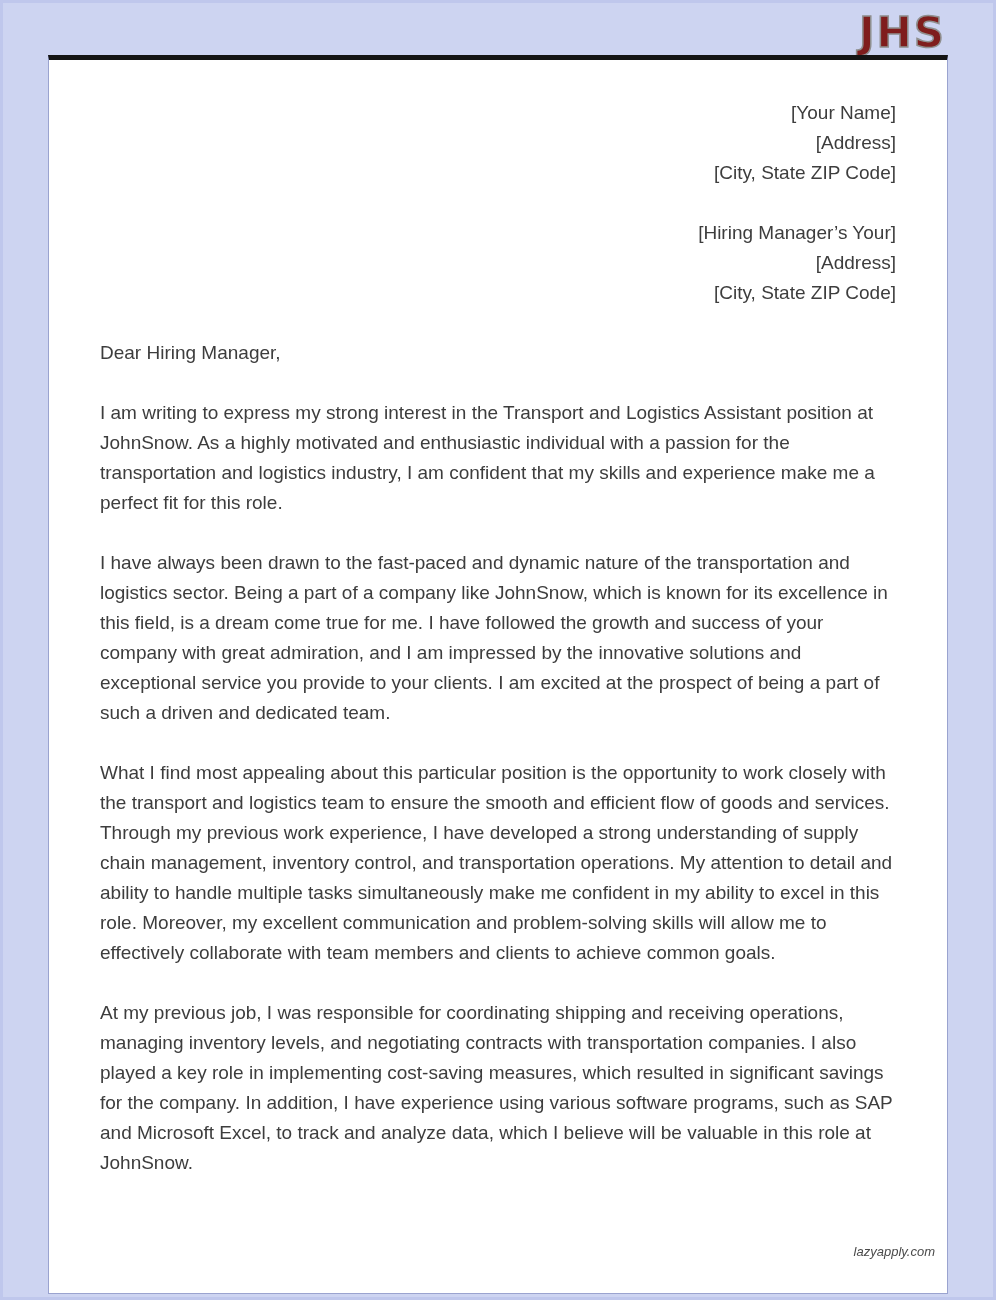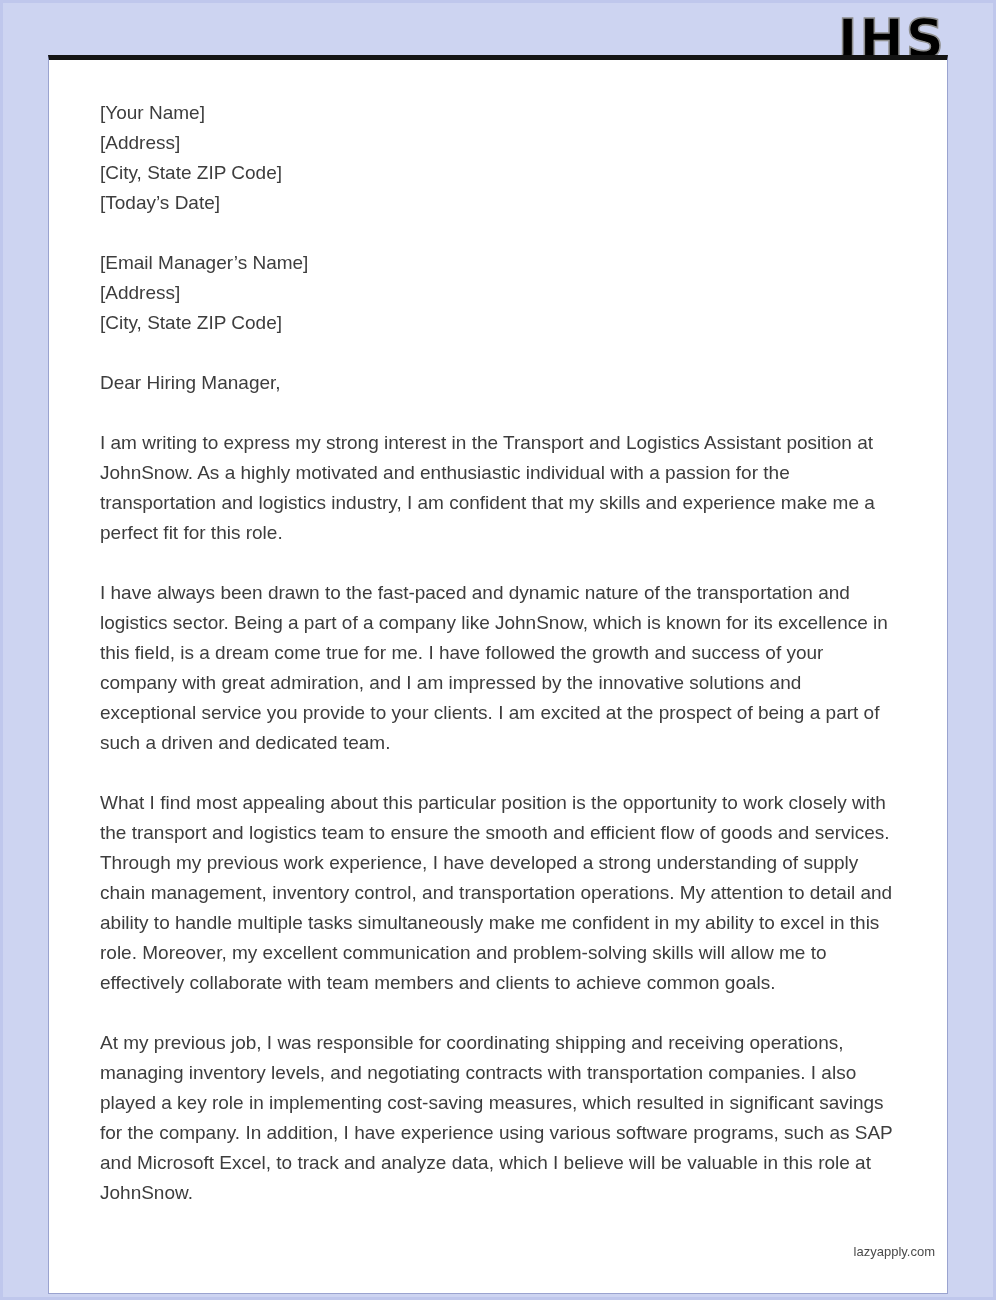--- a/index.html
+++ b/index.html
@@ -18,24 +18,24 @@
   .frame {
     position: absolute;
     inset: 0;
     border: 3px solid #bfc7ec;
     pointer-events: none;
   }
   .logo {
     position: absolute;
     top: 8px;
     right: 50px;
-    font-size: 53px;
+    font-size: 42px;
     font-weight: 600;
     letter-spacing: 2px;
-    color: #000000;
+    color: #7f1d1d;
     -webkit-text-stroke: 1.5px #8f8f8f;
     text-shadow: 0 0 1px #9a9a9a;
     font-family: "DejaVu Sans", sans-serif;
   }
   .page {
     position: absolute;
     left: 48px;
     right: 48px;
     top: 55px;
     bottom: 6px;
@@ -43,52 +43,52 @@
     border: 1px solid #9aa3cf;
     border-top: 5px solid #141414;
     overflow: hidden;
   }
   .letter {
     padding: 38px 51px 20px 51px;
     font-size: 19px;
     line-height: 30px;
     color: #3d3d3d;
   }
-  .block { margin: 0 0 30px 0; }
+  .block { margin: 0 0 30px 0; text-align: right; }
   .block .line { white-space: pre; }
   .salutation { margin: 0 0 30px 0; }
   .paragraphs .para { margin: 18px 0 30px 0; }
   .watermark {
     position: absolute;
     right: 12px;
     bottom: 34px;
     font-size: 13px;
     color: #4a4a4a;
     background: transparent;
+    font-style: italic;
   }
 </style>
 </head>
 <body>
 
 <div class="frame"></div>
 
 <div class="logo">JHS</div>
 
 <div class="page">
   <div class="letter">
 
     <div class="block">
         <div class="line">[Your Name]</div>
         <div class="line">[Address]</div>
         <div class="line">[City, State ZIP Code]</div>
-        <div class="line">[Today’s Date]</div>
       </div>
 
     <div class="block">
-        <div class="line">[Email Manager’s Name]</div>
+        <div class="line">[Hiring Manager’s Your]</div>
         <div class="line">[Address]</div>
         <div class="line">[City, State ZIP Code]</div>
       </div>
 
     <div class="salutation">Dear Hiring Manager,</div>
 
     <div class="paragraphs">
         <p class="para">I am writing to express my strong interest in the Transport and Logistics Assistant position at JohnSnow. As a highly motivated and enthusiastic individual with a passion for the transportation and logistics industry, I am confident that my skills and experience make me a perfect fit for this role.</p>
         <p class="para">I have always been drawn to the fast-paced and dynamic nature of the transportation and logistics sector. Being a part of a company like JohnSnow, which is known for its excellence in this field, is a dream come true for me. I have followed the growth and success of your company with great admiration, and I am impressed by the innovative solutions and exceptional service you provide to your clients. I am excited at the prospect of being a part of such a driven and dedicated team.</p>
         <p class="para">What I find most appealing about this particular position is the opportunity to work closely with the transport and logistics team to ensure the smooth and efficient flow of goods and services. Through my previous work experience, I have developed a strong understanding of supply chain management, inventory control, and transportation operations. My attention to detail and ability to handle multiple tasks simultaneously make me confident in my ability to excel in this role. Moreover, my excellent communication and problem-solving skills will allow me to effectively collaborate with team members and clients to achieve common goals.</p>

